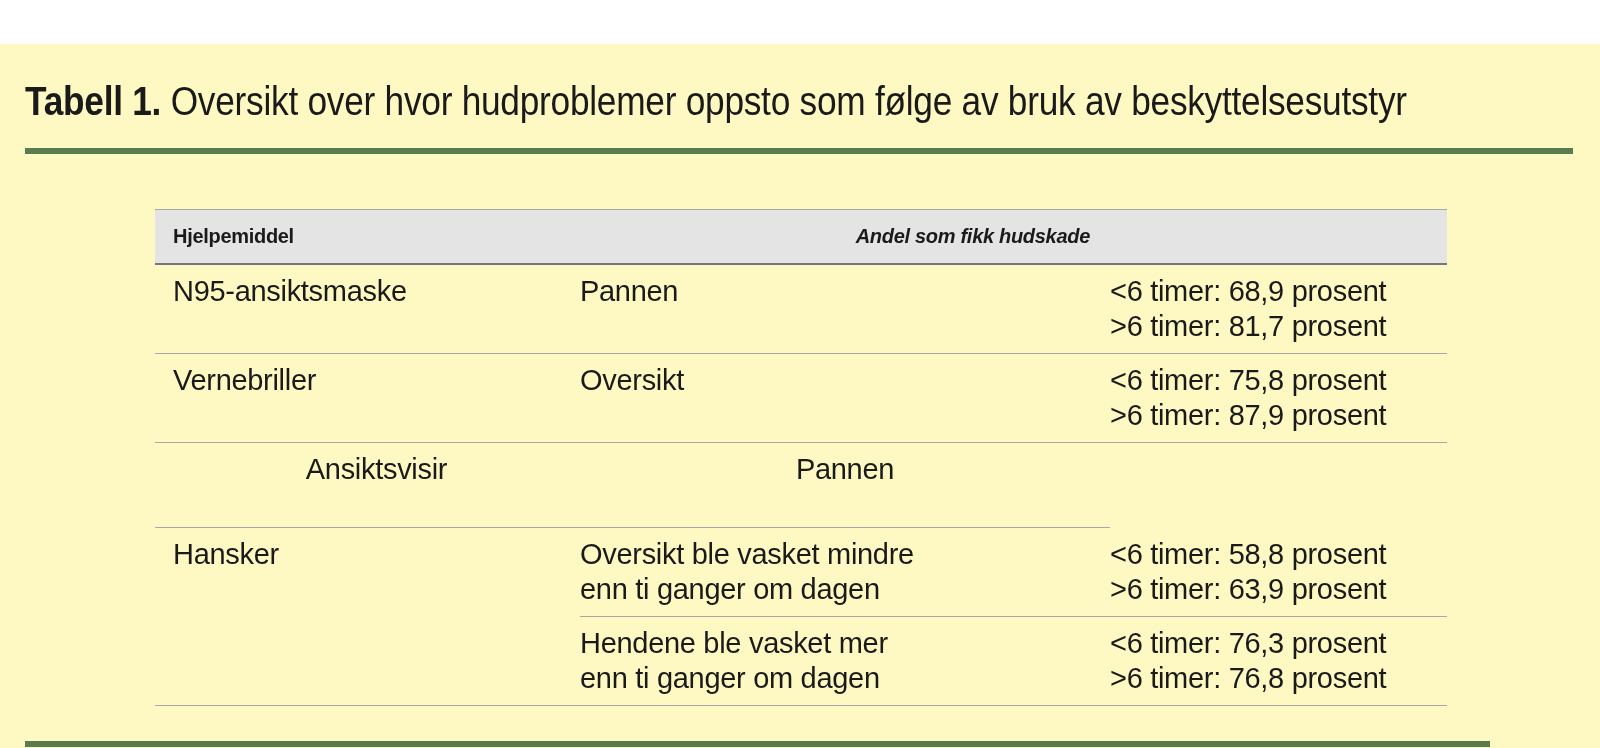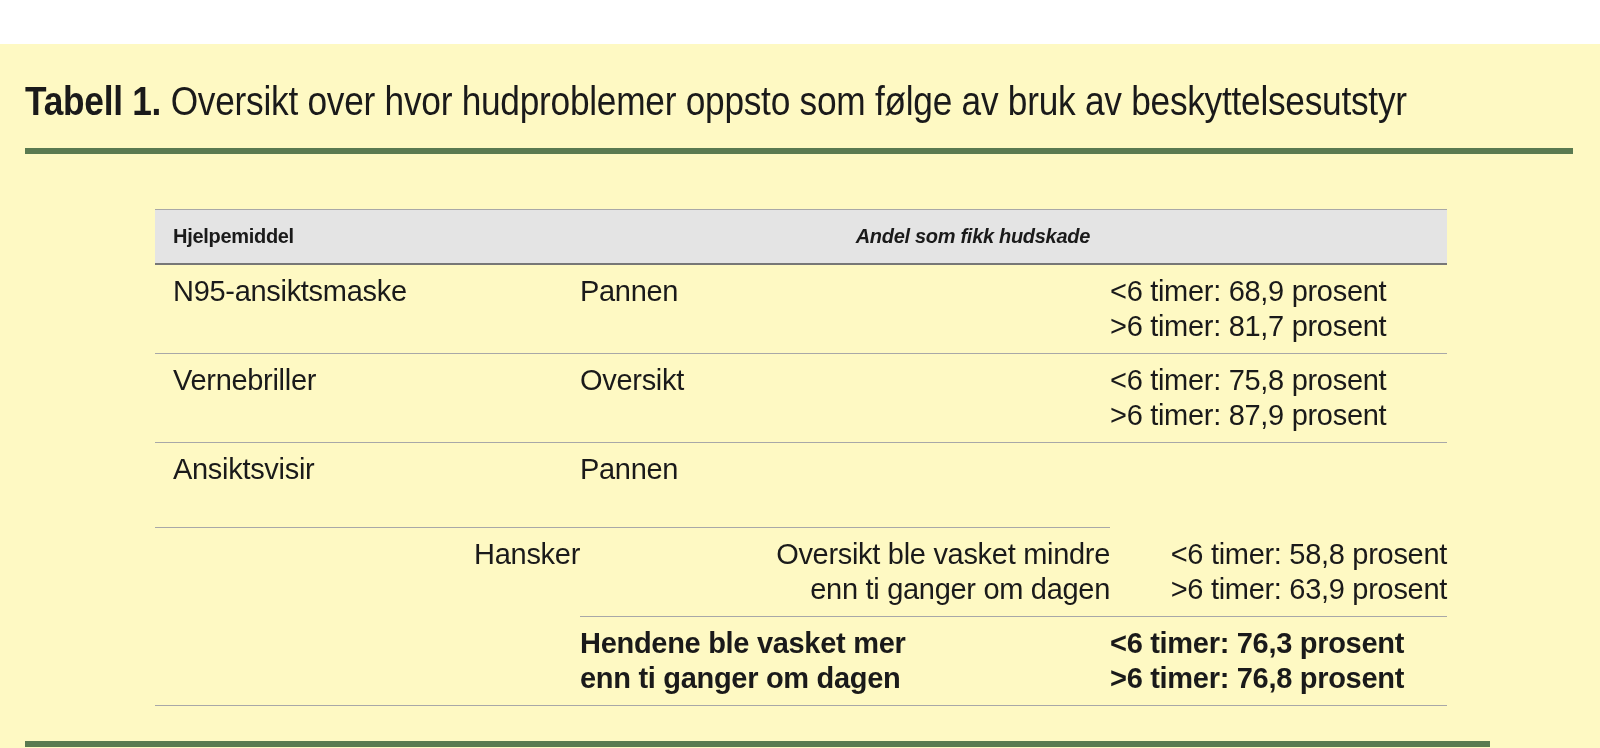--- a/index.html
+++ b/index.html
@@ -66,23 +66,23 @@
     border-bottom: 1px solid #a8a8a8;
     padding-top: 9px;
     padding-bottom: 9px;
     line-height: 35px;
   }
   .td.c1 { padding-left: 18px; }
   .td.c3 { white-space: nowrap; }
   .tr.partial .td.c1 { border-bottom: none; }
   .r1 { min-height: 87px; }
   .r2 { min-height: 83px; }
-  .r3 { min-height: 85px; }
-  .r4 { min-height: 89px; text-align: right; }
-  .r5 { min-height: 88px; font-weight: bold; }
+  .r3 { min-height: 85px; text-align: center; }
+  .r4 { min-height: 89px; }
+  .r5 { min-height: 88px; }
   .line { display: block; }
 </style>
 </head>
 <body>
 
 <div class="page">
 
   <div class="title">
     <span class="t-bold">Tabell 1.</span><span> Oversikt over hvor hudproblemer oppsto som følge av bruk av beskyttelsesutstyr</span>
   </div>

